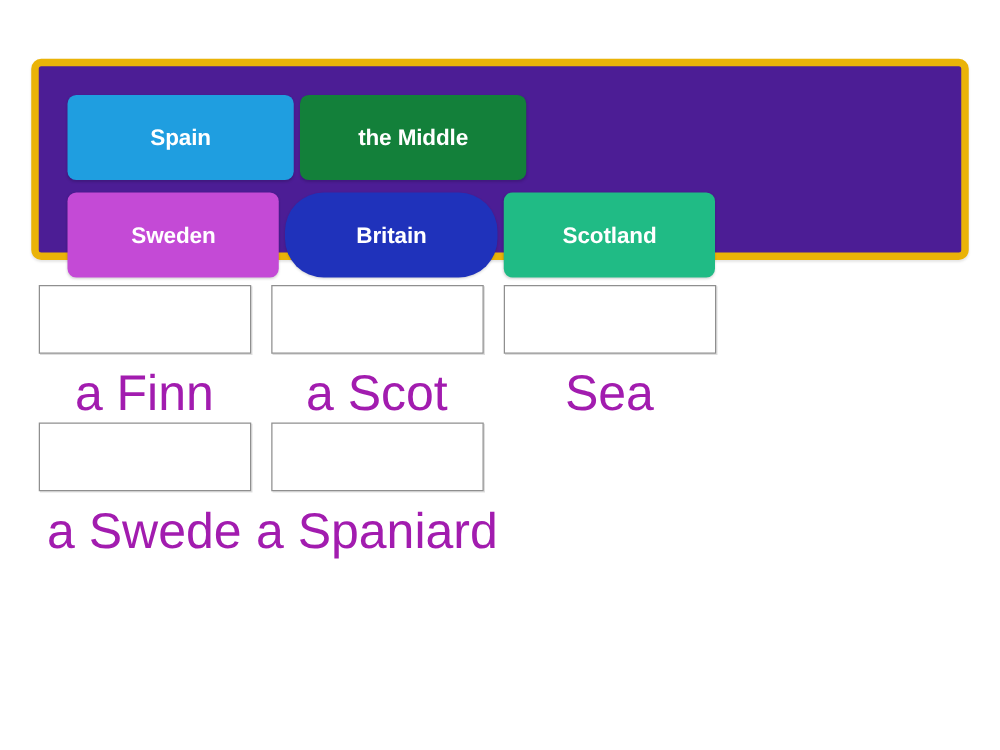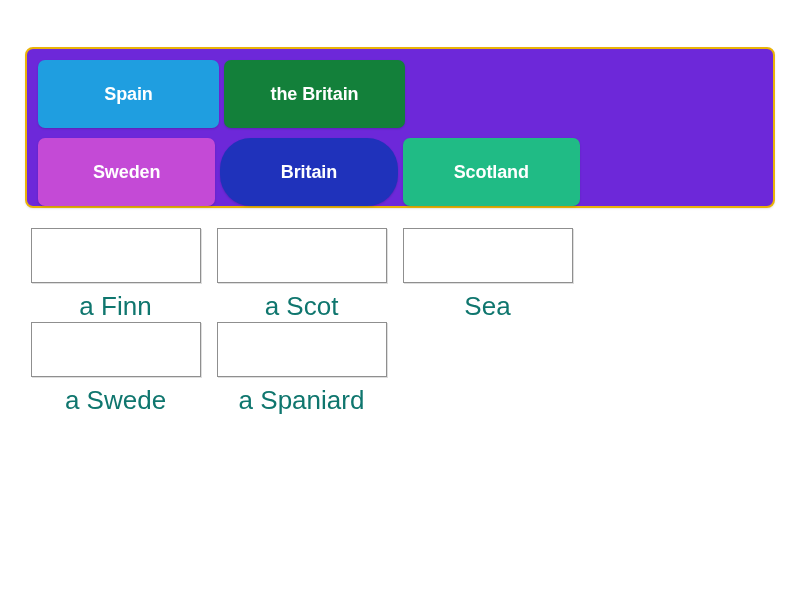--- a/index.html
+++ b/index.html
@@ -21,25 +21,25 @@
   }
 
   
   .tile-tray {
     position: absolute;
     left: 25px;
     top: 47px;
     width: 750px;
     height: 161px;
     box-sizing: border-box;
-    background: #6d28d9;
-    border: 2px solid #eab308;
+    background: #4c1d95;
+    border: 6px solid #eab308;
     border-radius: 8px;
     box-shadow: 0 1px 2px rgba(0,0,0,0.10);
-    padding: 11px;
+    padding: 23px;
   }
 
   .tile-row {
     display: flex;
     gap: 5px;
     height: 68px;
   }
   .tile-row + .tile-row {
     margin-top: 10px;
   }
@@ -95,37 +95,37 @@
     width: 170px;
     height: 55px;
     box-sizing: border-box;
     background: #ffffff;
     border: 1px solid #8f8f8f;
     box-shadow: 1px 1px 0 rgba(0,0,0,0.13);
     margin-bottom: 9px;
   }
 
   .answer-label {
-    font-size: 26px;
-    color: #0f766e;
+    font-size: 40px;
+    color: #a21caf;
     line-height: 1.15;
     white-space: nowrap;
     text-align: right;
   }
 </style>
 </head>
 <body>
 
 <div id="app">
 
   <div class="tile-tray">
 
     <div class="tile-row">
       <div class="tile" style="background-color: rgb(31, 158, 224); color: rgb(255, 255, 255);">Spain</div>
-      <div class="tile" style="background-color: rgb(19, 128, 58); color: rgb(255, 255, 255);">the Britain</div>
+      <div class="tile" style="background-color: rgb(19, 128, 58); color: rgb(255, 255, 255);">the Middle</div>
     </div>
 
     <div class="tile-row">
       <div class="tile" style="background-color: rgb(196, 74, 214); color: rgb(255, 255, 255);">Sweden</div>
       <div class="tile" style="background-color: rgb(31, 50, 187); color: rgb(255, 255, 255); border-radius: 31px;">Britain</div>
       <div class="tile" style="background-color: rgb(32, 187, 133); color: rgb(255, 255, 255);">Scotland</div>
       <div class="tile-spacer"></div>
     </div>
 
   </div>

